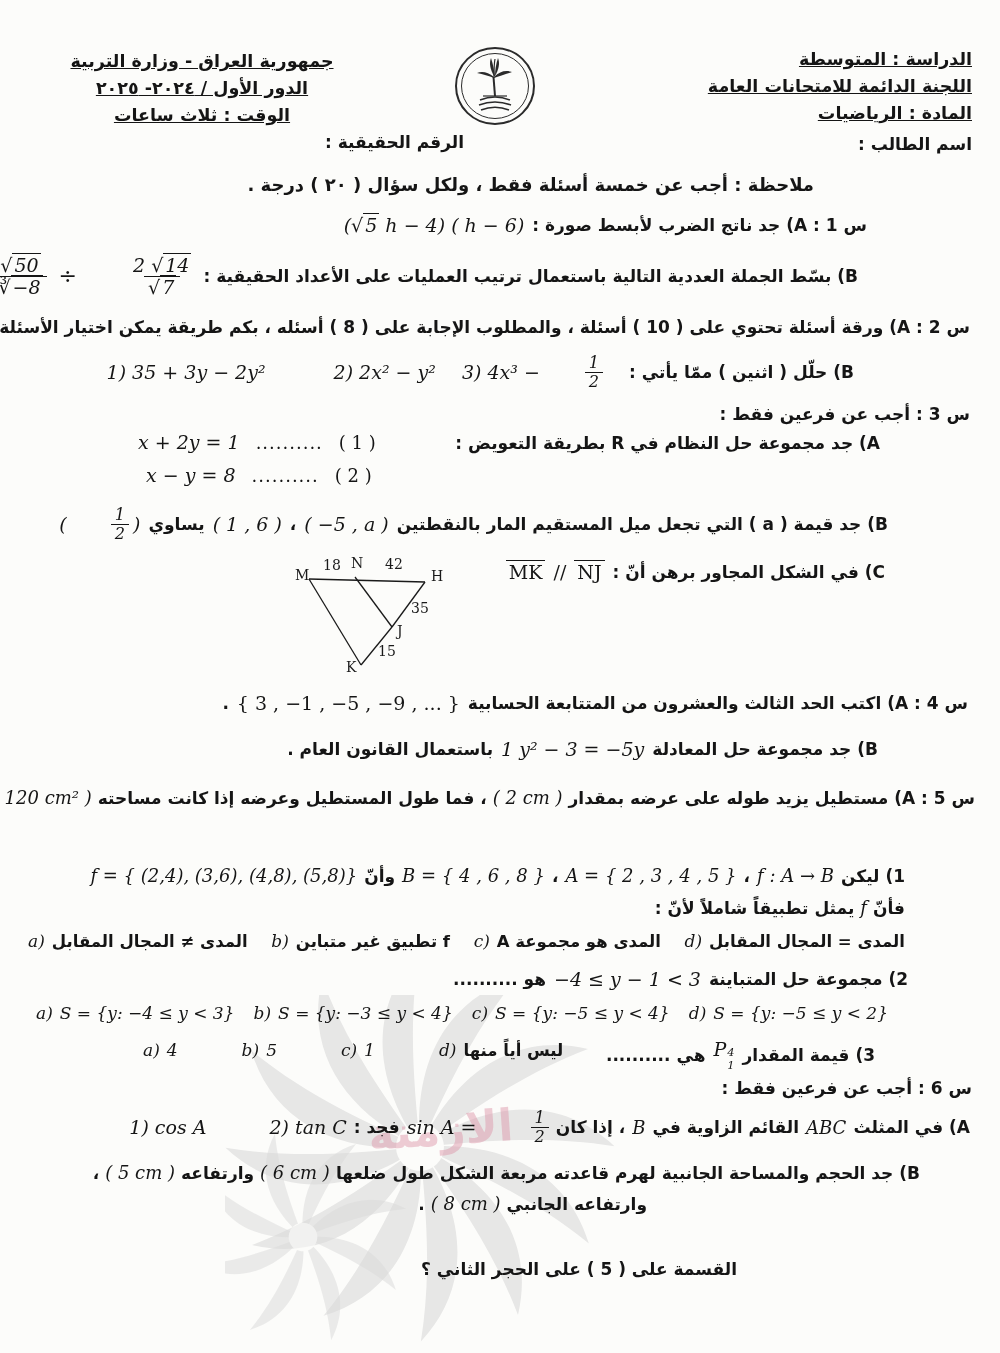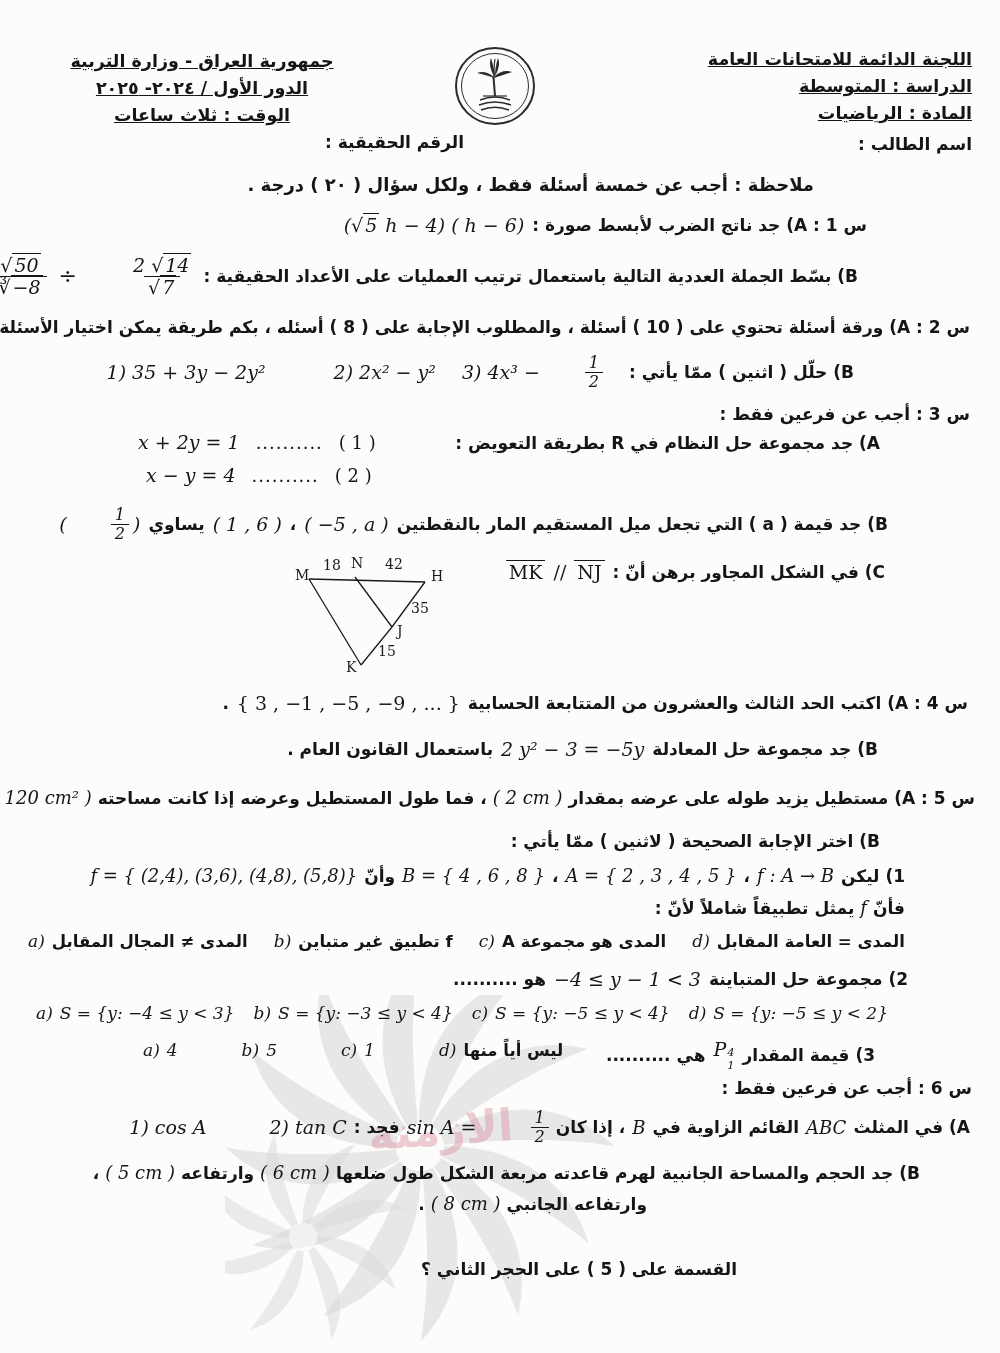--- a/index.html
+++ b/index.html
@@ -103,22 +103,22 @@
       <path d="M0,0 C35,-75 95,-115 168,-98 C100,-72 48,-34 0,0 Z" transform="rotate(180)"></path>
       <path d="M0,0 C35,-75 95,-115 168,-98 C100,-72 48,-34 0,0 Z" transform="rotate(225)"></path>
       <path d="M0,0 C35,-75 95,-115 168,-98 C100,-72 48,-34 0,0 Z" transform="rotate(270)"></path>
       <path d="M0,0 C35,-75 95,-115 168,-98 C100,-72 48,-34 0,0 Z" transform="rotate(315)"></path>
       <circle cx="0" cy="0" r="26" fill="#fcfcfa"></circle>
     </g>
   </svg>
   <div id="wm-pink">الازمنة</div>
 
   <div class="hdr hdr-right">
+    <div>الدراسة : المتوسطة</div>
     <div>اللجنة الدائمة للامتحانات العامة</div>
-    <div>الدراسة : المتوسطة</div>
     <div>المادة : الرياضيات</div>
   </div>
   <div class="hdr hdr-left">
     <div>جمهورية العراق - وزارة التربية</div>
     <div>الدور الأول / ٢٠٢٤- ٢٠٢٥</div>
     <div>الوقت : ثلاث ساعات</div>
   </div>
 
   <svg id="emblem" width="86" height="84" viewBox="0 0 86 84">
     <ellipse cx="43" cy="42" rx="39" ry="38" fill="none" stroke="#2b2b2b" stroke-width="2"></ellipse>
@@ -192,21 +192,21 @@
 
   <div class="q rtl" style="top:433px;right:120px;margin-left:24px;">
     <span class="ar">A) جد مجموعة حل النظام في R بطريقة التعويض :</span>
   </div>
   <div class="q ltrline" style="top:431px;left:138px;gap:16px;">
     <span class="math mathbig">x + 2y = 1</span>
     <span class="math dotline upright">..........</span>
     <span class="math upright">( 1 )</span>
   </div>
   <div class="q ltrline" style="top:464px;left:146px;gap:16px;">
-    <span class="math mathbig">x − y = 4</span>
+    <span class="math mathbig">x − y = 8</span>
     <span class="math dotline upright">..........</span>
     <span class="math upright">( 2 )</span>
   </div>
 
   <div class="q rtl" style="top:500px;right:112px;height:48px;">
     <span class="ar">B) جد قيمة ( a ) التي تجعل ميل المستقيم المار بالنقطتين</span>
     <span class="math mathbig">( −5 , a )</span>
     <span class="ar">،</span>
     <span class="math mathbig">( 1 , 6 )</span>
     <span class="ar">يساوي</span>
@@ -247,35 +247,32 @@
   </svg>
 
   <div class="q rtl" style="top:692px;right:32px;">
     <span class="ar">س 4 : A) اكتب الحد الثالث والعشرون من المتتابعة الحسابية</span>
     <span class="math mathbig upright">{ 3 , −1 , −5 , −9 , ... }</span>
     <span class="ar">.</span>
   </div>
 
   <div class="q rtl" style="top:738px;right:122px;">
     <span class="ar">B) جد مجموعة حل المعادلة</span>
-    <span class="math mathbig">2 y² − 3 = −5y</span>
+    <span class="math mathbig">1 y² − 3 = −5y</span>
     <span class="ar">باستعمال القانون العام .</span>
   </div>
 
   <div class="q rtl" style="top:787px;right:25px;gap:6px;">
     <span class="ar">س 5 : A) مستطيل يزيد طوله على عرضه بمقدار</span>
     <span class="math">( 2 cm )</span>
     <span class="ar">، فما طول المستطيل وعرضه إذا كانت مساحته</span>
     <span class="math">( 120 cm² )</span>
 
   </div>
 
-  <div class="q rtl" style="top:831px;right:120px;">
-    <span class="ar">B) اختر الإجابة الصحيحة ( لاثنين ) ممّا يأتي :</span>
-  </div>
 
   <div class="q rtl" style="top:865px;right:95px;gap:7px;">
     <span class="ar">1) ليكن</span>
     <span class="math">f : A → B</span>
     <span class="ar">،</span>
     <span class="math">A = { 2 , 3 , 4 , 5 }</span>
     <span class="ar">،</span>
     <span class="math">B = { 4 , 6 , 8 }</span>
     <span class="ar">وأنّ</span>
     <span class="math">f = { (2,4), (3,6), (4,8), (5,8)}</span>
@@ -294,21 +291,21 @@
     <span class="opt">
       <span class="lbl">b)</span>
         <span class="txt">f تطبيق غير متباين</span>
     </span>
     <span class="opt">
       <span class="lbl">c)</span>
         <span class="txt">المدى هو مجموعة A</span>
     </span>
     <span class="opt">
       <span class="lbl">d)</span>
-        <span class="txt">المدى = العامة المقابل</span>
+        <span class="txt">المدى = المجال المقابل</span>
     </span>
   </div>
 
   <div class="q rtl" style="top:968px;right:92px;">
     <span class="ar">2) مجموعة حل المتباينة</span>
     <span class="math mathbig">−4 ≤ y − 1 &lt; 3</span>
     <span class="ar">هو ..........</span>
   </div>
   <div class="opt-row" style="top:1003px;left:36px;right:112px;justify-content:space-between;">
     <span class="opt">

